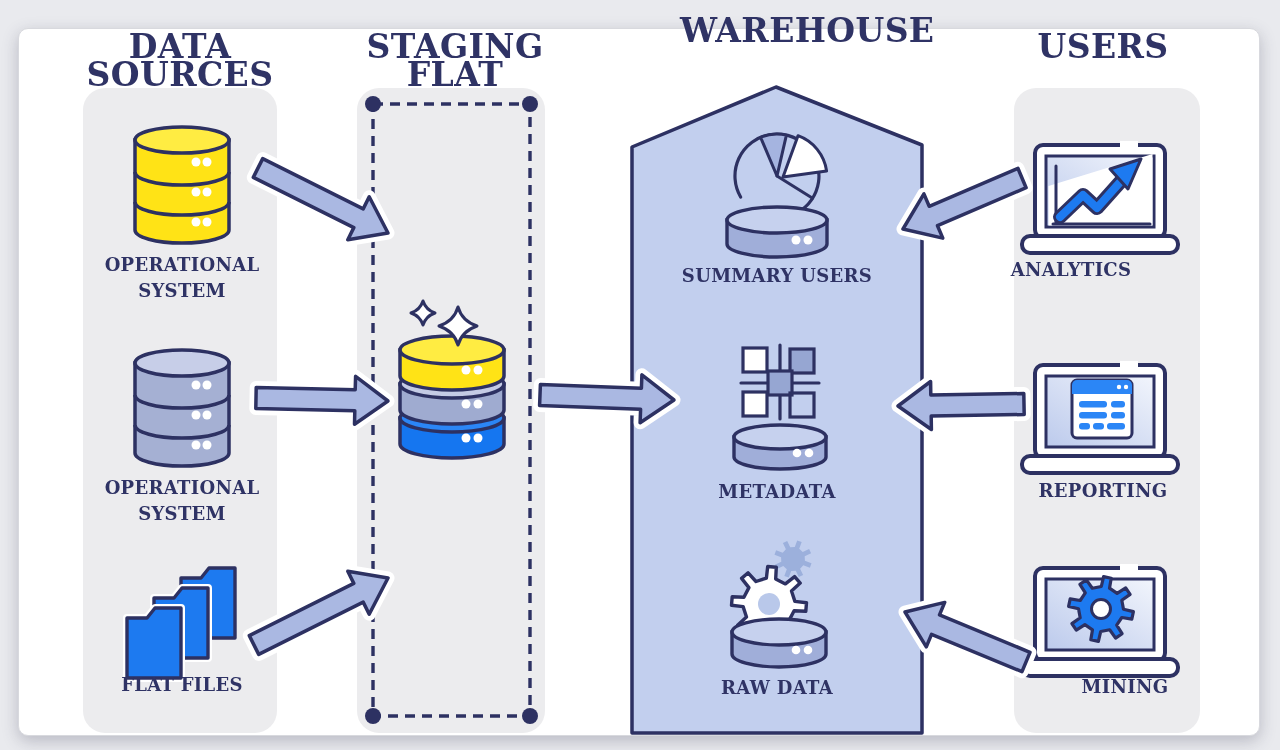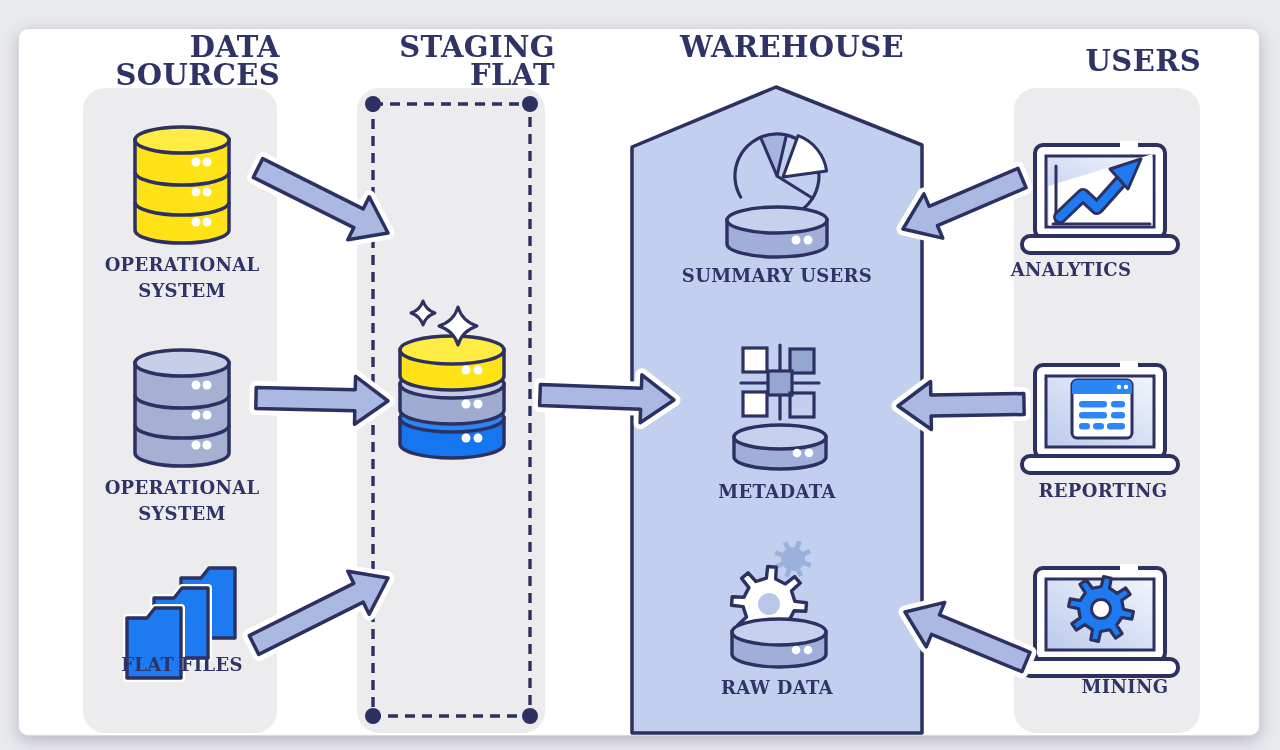--- a/index.html
+++ b/index.html
@@ -3,21 +3,21 @@
 <meta charset="utf-8">
 <style>
   html,body{margin:0;padding:0;}
   body{width:1280px;height:750px;background:#e9eaee;position:relative;overflow:hidden;
        font-family:"DejaVu Serif", "Liberation Serif", serif;}
   .card{position:absolute;left:18px;top:28px;width:1240px;height:706px;background:#ffffff;
         border-radius:10px;border:1px solid #d8d9de;box-shadow:0 5px 16px rgba(60,60,85,.28);}
   svg.scene{position:absolute;left:0;top:0;width:1280px;height:750px;z-index:2;}
   .lbl{position:absolute;z-index:3;text-align:center;color:#2f3365;font-weight:700;
        font-size:18px;line-height:26px;letter-spacing:.3px;}
-  .hdr{font-size:29px;letter-spacing:.4px;line-height:28px;text-align:right;}
+  .hdr{font-size:33px;letter-spacing:.4px;line-height:28px;}
 </style>
 </head>
 <body>
 
 <div class="card"></div>
 
 <svg class="scene" viewBox="0 0 1280 750">
   <defs>
     <linearGradient id="bez" x1="1" y1="0" x2="0" y2="1">
       <stop offset="0" stop-color="#f2f5fc"></stop>
@@ -208,26 +208,26 @@
       <path class="main" d="M1023.8 393.5L930.8 395.0L930.6 381.5L898.0 406.0L931.4 429.5L931.2 416.0L1024.2 414.5Z" fill="#aab8e2" stroke="#2d3162" stroke-width="3.5" stroke-linejoin="round"></path>
     </g>
   <g>
     <path class="halo" d="M1030.0 652.3L939.5 614.9L944.7 602.4L905.0 612.0L926.3 646.8L931.5 634.3L1022.0 671.7Z" fill="#fff" stroke="#fff" stroke-width="13" stroke-linejoin="round"></path>
       <path class="main" d="M1030.0 652.3L939.5 614.9L944.7 602.4L905.0 612.0L926.3 646.8L931.5 634.3L1022.0 671.7Z" fill="#aab8e2" stroke="#2d3162" stroke-width="3.5" stroke-linejoin="round"></path>
     </g>
 </svg>
 
 <div class="lbl hdr" style="left:80px;top:33px;width:200px">DATA SOURCES</div>
 <div class="lbl hdr" style="left:355px;top:33px;width:200px">STAGING FLAT</div>
-<div class="lbl hdr" style="left:680px;top:33px;width:195px">WAREHOUSE</div>
-<div class="lbl hdr" style="left:1005px;top:47px;width:196px">USERS</div>
+<div class="lbl hdr" style="left:680px;top:17px;width:195px">WAREHOUSE</div>
+<div class="lbl hdr" style="left:1005px;top:33px;width:196px">USERS</div>
 
 <div class="lbl" style="left:92px;top:252px;width:180px">OPERATIONAL SYSTEM</div>
 <div class="lbl" style="left:92px;top:475px;width:180px">OPERATIONAL SYSTEM</div>
-<div class="lbl" style="left:92px;top:652px;width:180px">FLAT FILES</div>
+<div class="lbl" style="left:92px;top:672px;width:180px">FLAT FILES</div>
 
 <div class="lbl" style="left:677px;top:263px;width:200px">SUMMARY USERS</div>
 <div class="lbl" style="left:677px;top:479px;width:200px">METADATA</div>
 <div class="lbl" style="left:677px;top:675px;width:200px">RAW DATA</div>
 
 <div class="lbl" style="left:981px;top:257px;width:180px">ANALYTICS</div>
 <div class="lbl" style="left:1013px;top:478px;width:180px">REPORTING</div>
 <div class="lbl" style="left:1035px;top:674px;width:180px">MINING</div>
 
 </body></html>

